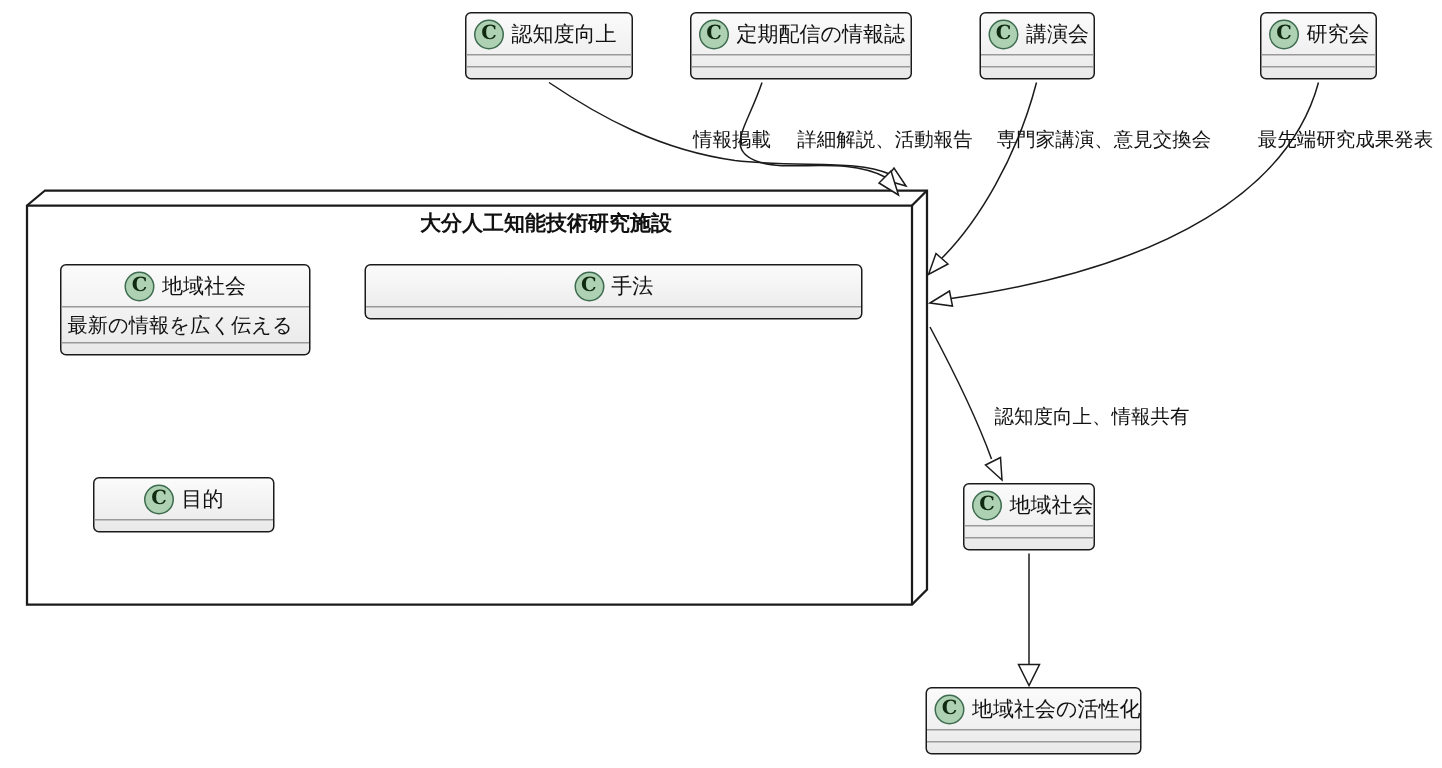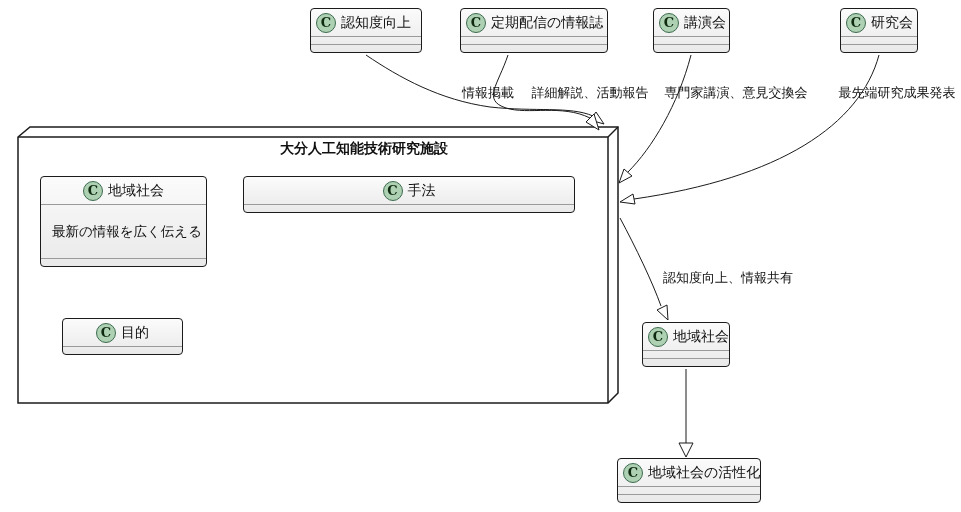--- a/index.html
+++ b/index.html
@@ -19,22 +19,22 @@
   .cls-title{display:flex;align-items:center;gap:5px;height:27px;padding:0 5px;font-size:14px;white-space:nowrap;}
   .cls-title.center{justify-content:center;}
   .cicon{
     flex:0 0 auto;width:18px;height:18px;border-radius:50%;
     background:var(--icon_fill);border:1px solid var(--icon_border);
     display:flex;align-items:center;justify-content:center;
     font-family:"DejaVu Serif","Liberation Serif",serif;font-weight:bold;font-size:13px;line-height:1;color:#102a12;
   }
   .comp{height:7px;border-top:1px solid var(--separator);}
   .attr{
-    border-top:1px solid var(--separator);padding:18px 4px;font-size:13.5px;
-    text-align:right;white-space:nowrap;line-height:17px;
+    border-top:1px solid var(--separator);padding:3px 4px;font-size:13.5px;
+    text-align:left;white-space:nowrap;line-height:17px;
   }
   .facility-title{
     position:absolute;left:18px;top:140px;width:692px;text-align:center;
     font-size:14px;font-weight:bold;white-space:nowrap;
   }
   .elabel{
     position:absolute;transform:translateX(-50%);font-size:13px;white-space:nowrap;color:var(--text);
   }
 </style>
 </head>

